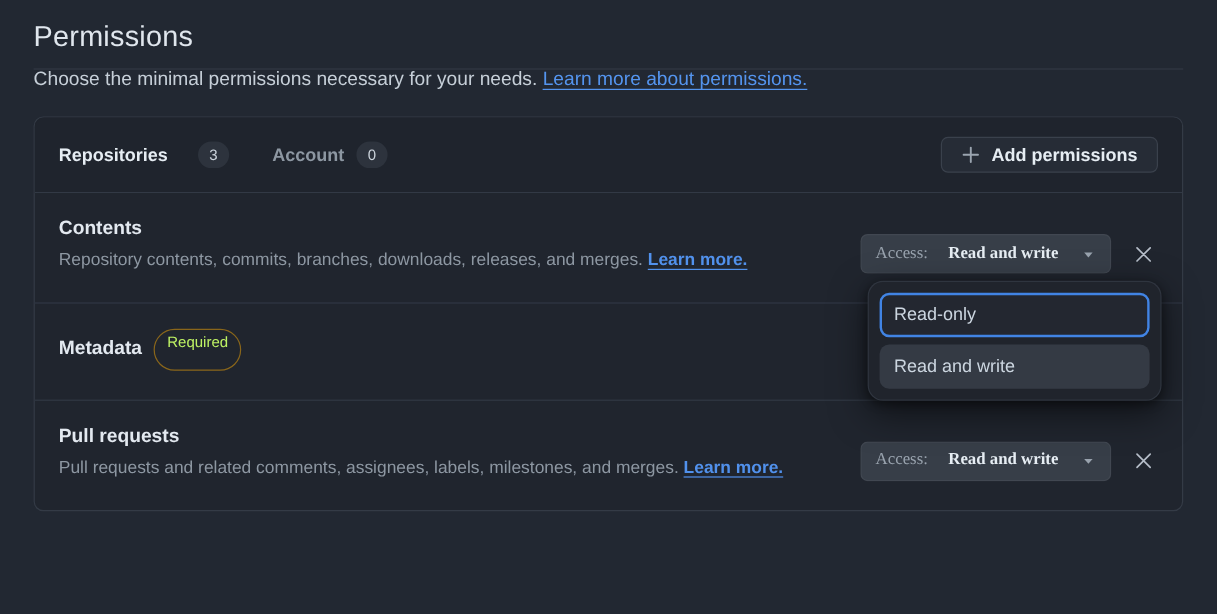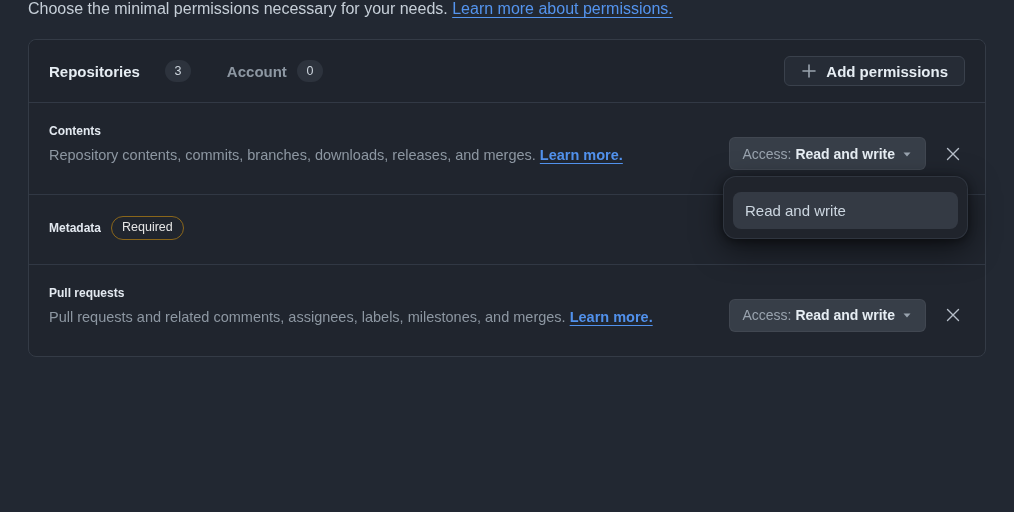--- a/index.html
+++ b/index.html
@@ -94,52 +94,52 @@
     position: relative;
     padding: 21px 20px 24px 20px;
     border-bottom: 1px solid #313844;
     display: flex;
     justify-content: space-between;
     align-items: flex-start;
   }
   .perm-row:last-child { border-bottom: none; }
   .perm-info { max-width: 660px; }
   .perm-title-line { display: flex; align-items: center; gap: 10px; }
-  .perm-title { font-size: 12px; font-weight: 700; color: #e3e9f0; }
+  .perm-title { font-size: 16px; font-weight: 700; color: #e3e9f0; }
   .badge-required {
     font-size: 12.5px;
-    color: #e5e5e5;
+    color: #bef264;
     border: 1px solid rgba(174, 124, 20, 0.75);
     border-radius: 999px;
-    padding: 2px 10px 3px;
+    padding: 2px 10px 14px;
     line-height: 1.35;
   }
   .perm-desc {
     margin-top: 9px;
     font-size: 14.5px;
     color: #8d97a2;
   }
   .perm-desc a.link { color: #5191ec; font-weight: bold; }
 
   .perm-actions {
     display: flex;
     align-items: center;
     gap: 15px;
     margin-top: 13px;
   }
   .access-btn {
-    display: flex; align-items: center; gap: 4px;
+    display: flex; align-items: center; gap: 17px;
     height: 33px;
     padding: 0 12px;
     background: #373e48;
     border: 1px solid rgba(255,255,255,0.05);
     border-radius: 6px;
     font-size: 14px;
     cursor: pointer;
-    font-family: Liberation Sans, sans-serif;
+    font-family: Liberation Serif, serif;
     color: #e6edf3;
   }
   .access-label { color: #99a3ae; font-weight: 400; }
   .access-value { color: #e6edf3; font-weight: 700; }
   .caret { display: inline-flex; margin-left: 2px; }
   .remove-btn {
     background: none; border: none; cursor: pointer;
     color: #b6bec9; display: inline-flex; padding: 4px;
   }
 
@@ -172,20 +172,21 @@
   .option.hover-item {
     background: #343a44;
     margin-top: 6px;
   }
 </style>
 </head>
 <body>
 
 <div class="page">
 
+  <h1 class="page-title">Permissions</h1>
 
   <p class="intro"><span>Choose the minimal permissions necessary for your needs. </span><a class="link">Learn more about permissions.</a></p>
 
   <div class="card">
 
     <div class="card-header">
       <div class="tabs">
         <div class="tab selected">
           <span>Repositories</span>
           <span class="counter">3</span>
@@ -223,20 +224,21 @@
           </span>
         </button>
         <button class="remove-btn">
           <svg width="16" height="16" viewBox="0 0 16 16">
               <path d="M2.5 2.5l11 11M13.5 2.5l-11 11" stroke="currentColor" stroke-width="1.4" stroke-linecap="round"></path>
             </svg>
         </button>
       </div>
 
       <div class="popover">
+        <div class="option focused">Read-only</div>
         <div class="option hover-item">Read and write</div>
       </div>
     </div>
 
     <div class="perm-row">
       <div class="perm-info">
         <div class="perm-title-line">
           <span class="perm-title">Metadata</span>
           <span class="badge-required">Required</span>
         </div>

